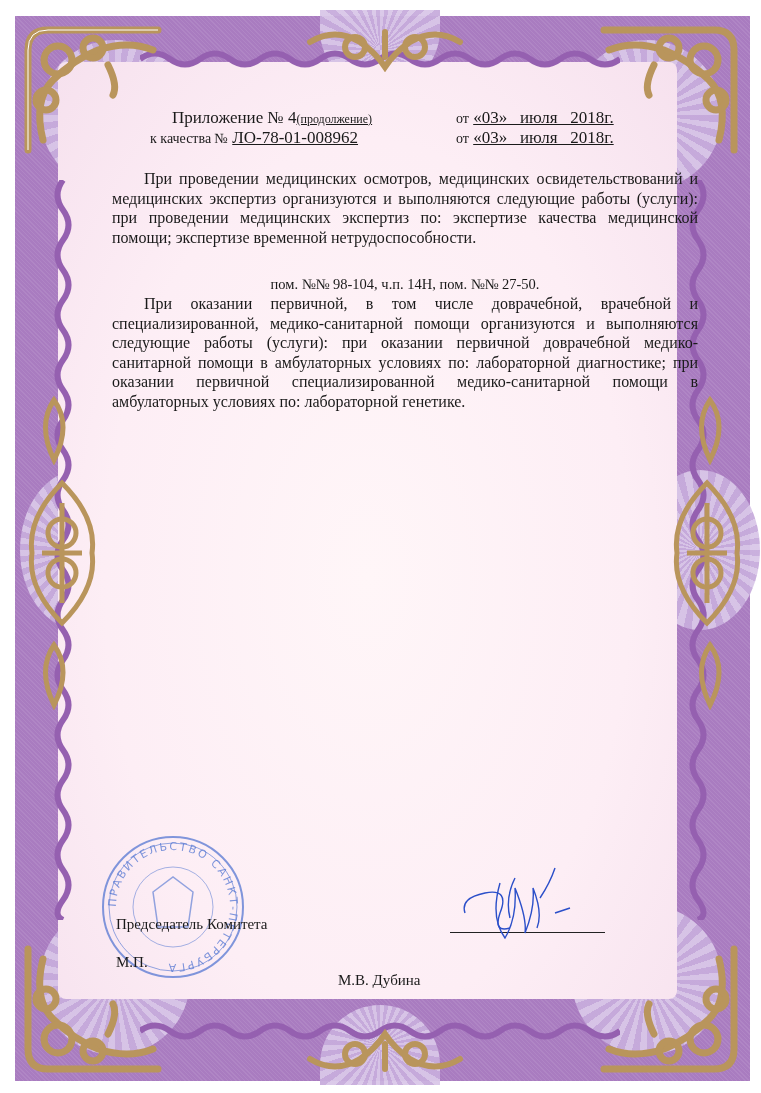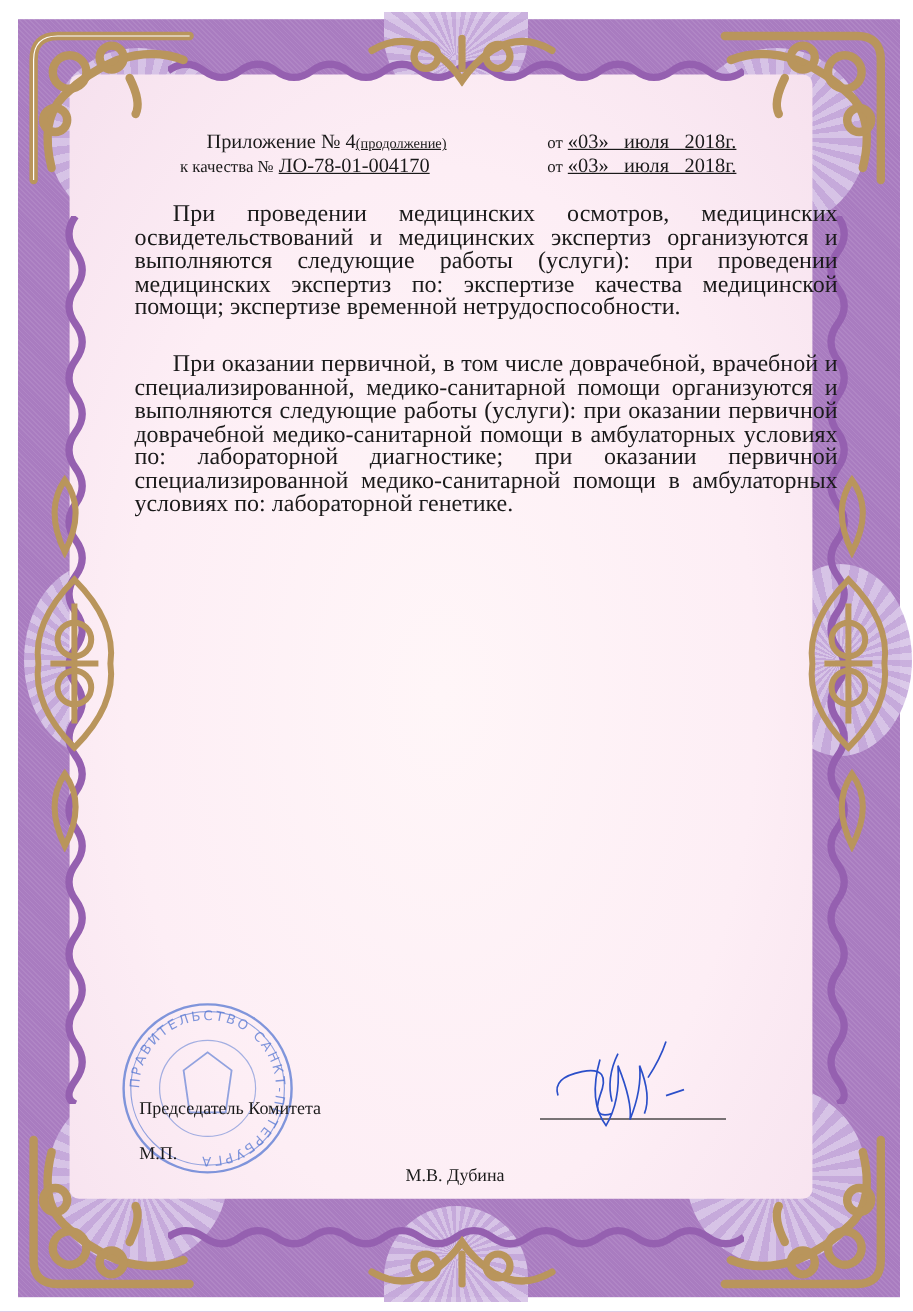--- a/index.html
+++ b/index.html
@@ -16,21 +16,21 @@
   .wave svg { display:block; }
   .rosette { position:absolute; border-radius:50%;
              background: repeating-conic-gradient(#d9c7e8 0 6deg, #c7acdc 6deg 12deg);
              opacity:0.95; }
   .medallion { position:absolute; }
   .corner { position:absolute; }
   .content { position:absolute; left:0; top:0; width:755px; height:1093px; }
   .hdr-row { position:absolute; font-size:17px; white-space:nowrap; }
   .hdr-row .small { font-size:12px; text-decoration:underline; }
   .hdr-row .u { text-decoration:underline; }
-  .para { position:absolute; left:112px; width:586px; font-size:20px; line-height:19.5px; text-align:justify; }
+  .para { position:absolute; left:112px; width:586px; font-size:16px; line-height:19.5px; text-align:justify; }
   .para .first { text-indent:32px; display:block; }
   .addr { position:absolute; left:112px; width:586px; text-align:center; font-size:14.5px; line-height:19.5px; }
   .sig { position:absolute; font-size:15px; white-space:nowrap; }
   .sigline { position:absolute; left:450px; top:932px; width:155px; height:1px; background:#222; }
   .stamp { position:absolute; left:98px; top:832px; width:150px; height:150px; }
   .signature { position:absolute; left:455px; top:858px; width:130px; height:90px; }
 </style>
 </head>
 <body>
 
@@ -187,31 +187,32 @@
   <div class="hdr-row" style="left:172px;top:108px;">
     <span>Приложение № 4</span><span class="small">(продолжение)</span>
   </div>
   <div class="hdr-row" style="left:456px;top:108px;">
     <span style="font-size:14px;">от</span>
     <span class="u" style="white-space:pre;">«03»   июля   2018г.</span>
   </div>
 
   <div class="hdr-row" style="left:150px;top:128px;">
     <span style="font-size:14px;">к качества  №</span>
-    <span class="u">ЛО-78-01-004170</span>
+    <span class="u">ЛО-78-01-008962</span>
   </div>
   <div class="hdr-row" style="left:456px;top:128px;">
     <span style="font-size:14px;">от</span>
     <span class="u" style="white-space:pre;">«03»   июля   2018г.</span>
   </div>
 
   <div class="para" style="top:169px;">
     <span class="first">При проведении медицинских осмотров, медицинских освидетельствований и медицинских экспертиз организуются и выполняются следующие работы (услуги): при проведении медицинских экспертиз по: экспертизе качества медицинской помощи; экспертизе временной нетрудоспособности.</span>
   </div>
 
+  <div class="addr" style="top:275px;">пом. №№ 98-104, ч.п. 14Н, пом. №№ 27-50.</div>
 
   <div class="para" style="top:294px;">
     <span class="first">При оказании первичной, в том числе доврачебной, врачебной и специализированной, медико-санитарной помощи организуются и выполняются следующие работы (услуги): при оказании первичной доврачебной медико-санитарной помощи в амбулаторных условиях по: лабораторной диагностике; при оказании первичной специализированной медико-санитарной помощи в амбулаторных условиях по: лабораторной генетике.</span>
   </div>
 
   <div class="stamp">
     <svg width="150" height="150" viewBox="0 0 150 150">
       <circle cx="75" cy="75" r="70" fill="none" stroke="#4a6fd0" stroke-width="2" opacity="0.7"></circle>
       <circle cx="75" cy="75" r="64" fill="none" stroke="#4a6fd0" stroke-width="1" opacity="0.6"></circle>
       <circle cx="75" cy="75" r="40" fill="none" stroke="#4a6fd0" stroke-width="1" opacity="0.5"></circle>

